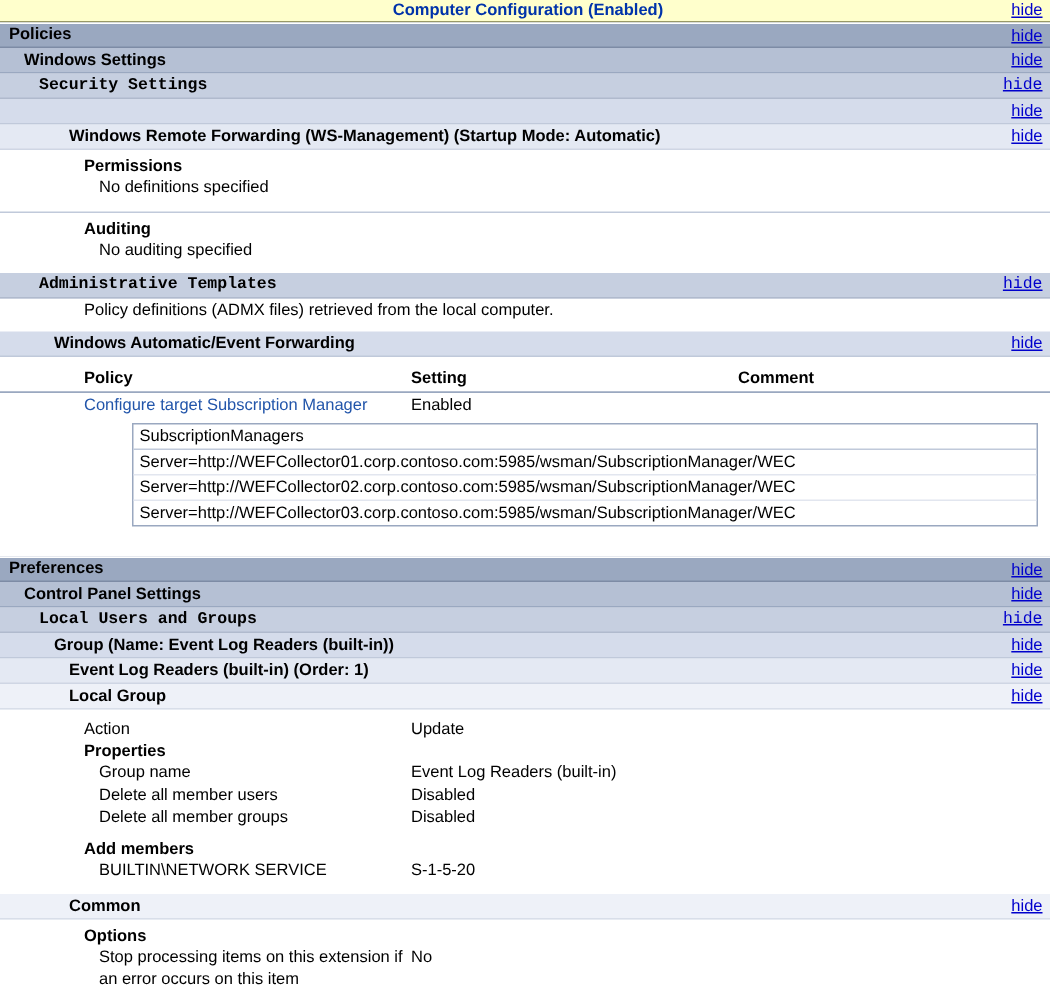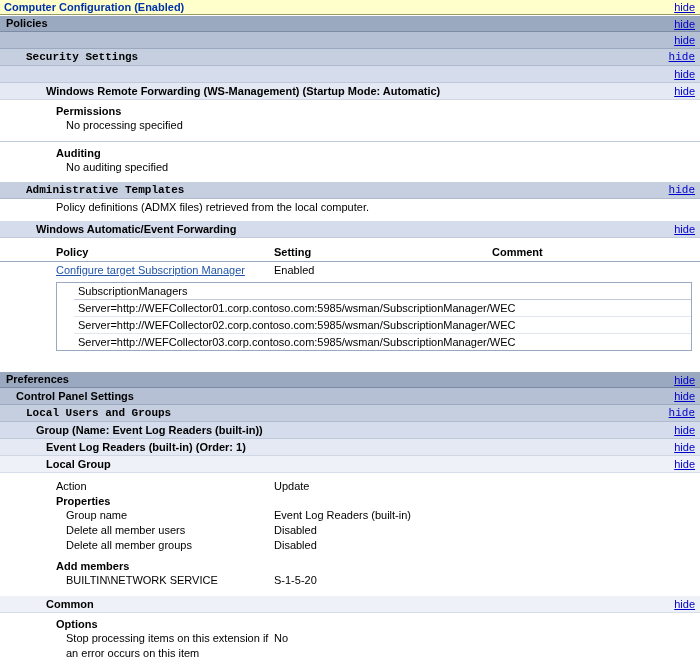--- a/index.html
+++ b/index.html
@@ -45,20 +45,21 @@
     text-decoration: underline;
     font-size: 11px;
     cursor: pointer;
   }
 
   
   .topbar {
     background: #ffffcc;
     border-bottom: 1px solid #999966;
     height: 15px;
+    justify-content: center;
   }
   .topbar .lbl {
     color: #0033aa;
     padding-left: 4px;
     line-height: 15px;
     font-weight: bold;
   }
   .topbar .hide { color: #0000cc; }
 
   
@@ -139,30 +140,28 @@
   }
   .ptable td {
     padding: 2px 4px;
     vertical-align: top;
   }
   .col-policy { width: 210px; padding-left: 56px !important; }
   .col-setting { width: 210px; }
   .col-comment { }
   .link {
     color: #2255aa;
-    text-decoration: underline;
     cursor: pointer;
   }
 
   
   .innerbox {
-    margin: 4px 8px 0 56px;
+    margin: 4px 8px 0 88px;
     border: 1px solid #9aa8c0;
     background: #ffffff;
-    padding-left: 17px;
   }
   .innerbox .ib-head {
     padding: 2px 4px;
     border-bottom: 1px solid #c0c9da;
     font-size: 11px;
   }
   .innerbox .ib-row {
     padding: 2px 4px;
     border-bottom: 1px solid #e2e6ef;
     font-size: 11px;
@@ -195,40 +194,41 @@
     <span class="lbl">Computer Configuration (Enabled)</span>
     <span class="hide">hide</span>
   </div>
 
   <div class="bar lvl1">
     <span class="lbl">Policies</span>
     <span class="hide">hide</span>
   </div>
 
   <div class="bar lvl2">
+    <span class="lbl">Windows Settings</span>
     <span class="hide">hide</span>
   </div>
 
   <div class="bar lvl3">
     <span class="lbl">Security Settings</span>
     <span class="hide">hide</span>
   </div>
 
   <div class="bar lvl4">
     <span class="hide">hide</span>
   </div>
 
   <div class="bar lvl5">
     <span class="lbl">Windows Remote Forwarding (WS-Management) (Startup Mode: Automatic)</span>
     <span class="hide">hide</span>
   </div>
 
   <div class="spacer4"></div>
   <div class="subhead">Permissions</div>
-  <div class="plaintext deep">No processing specified</div>
+  <div class="plaintext deep">No definitions specified</div>
   <div class="spacer4"></div>
   <div class="hr"></div>
   <div class="spacer4"></div>
   <div class="subhead">Auditing</div>
   <div class="plaintext deep">No auditing specified</div>
   <div class="spacer8"></div>
 
   <div class="bar lvl3">
     <span class="lbl">Administrative Templates</span>
     <span class="hide">hide</span>

